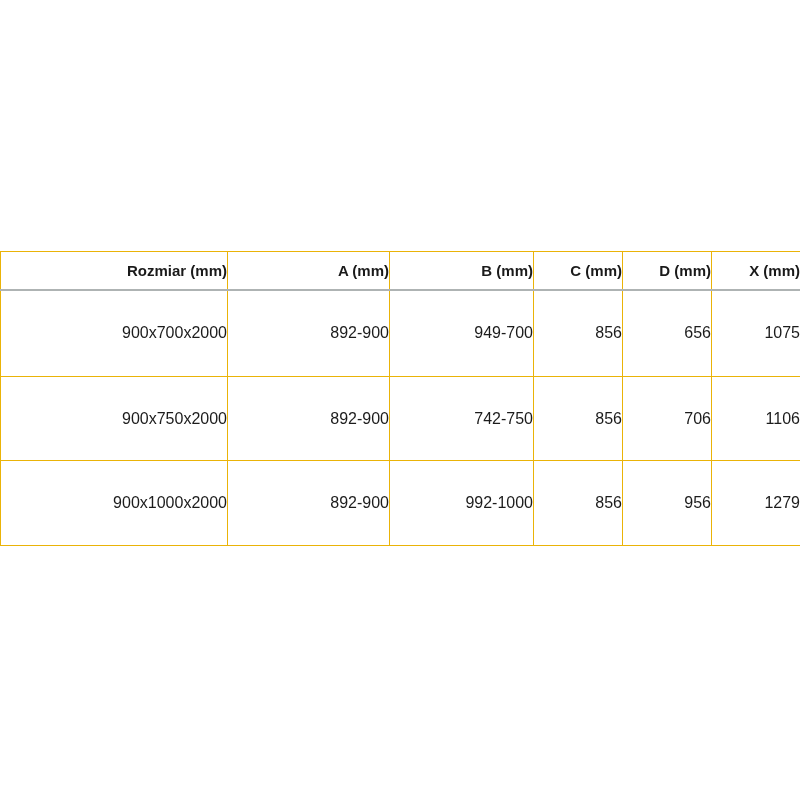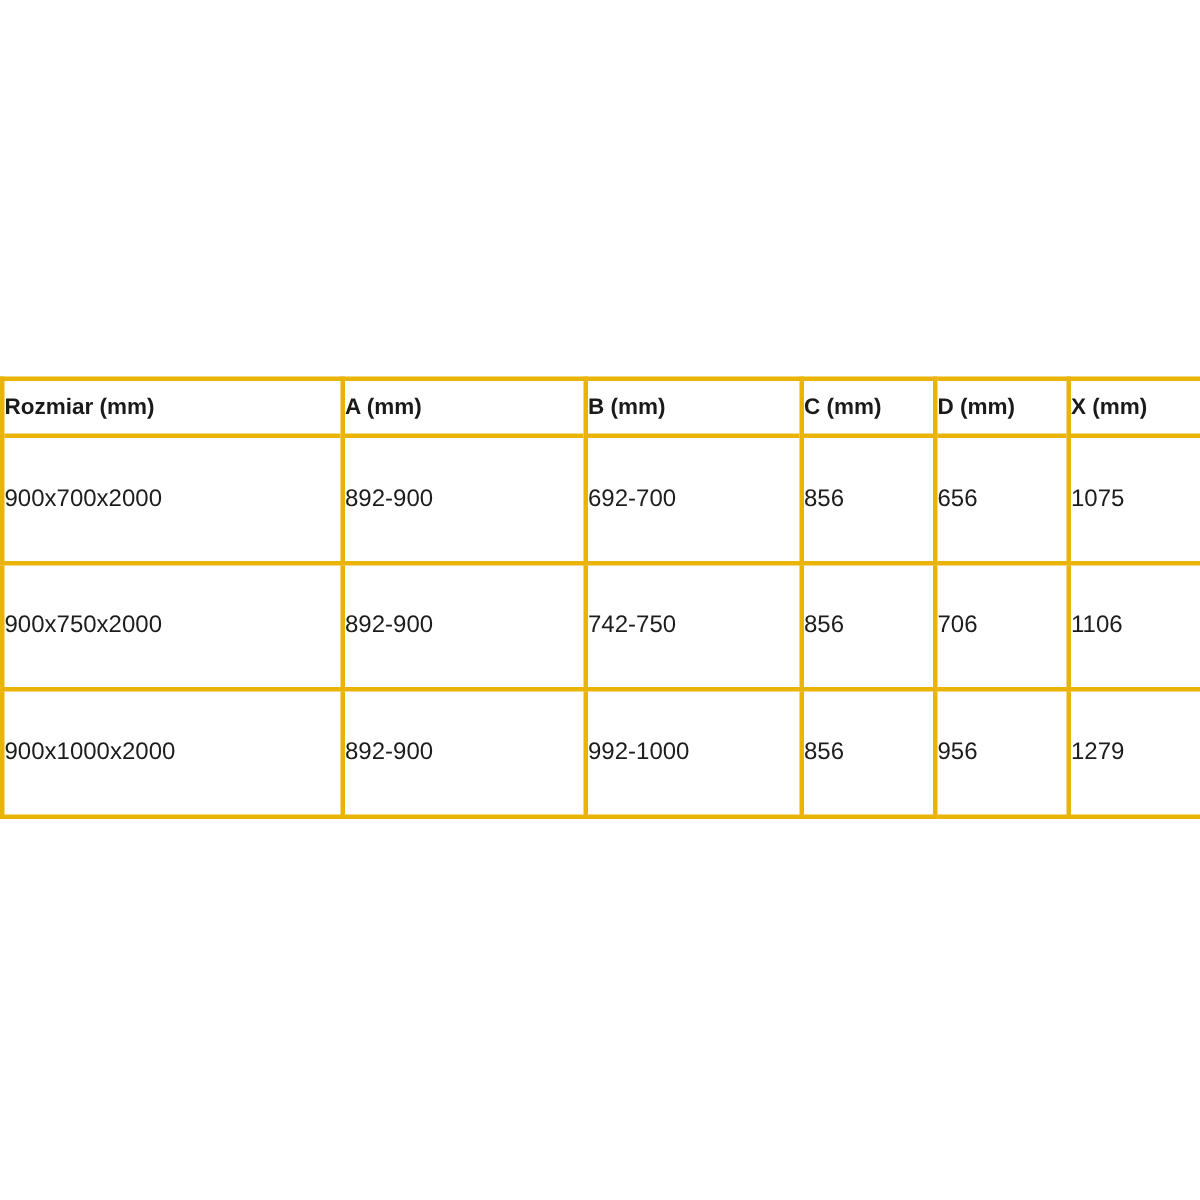--- a/index.html
+++ b/index.html
@@ -25,22 +25,22 @@
     left: 0;
     top: 251px;
     width: 800px;
     height: 295px;
     border-collapse: collapse;
     table-layout: fixed;
     background: #ffffff;
   }
   .dim-table th,
   .dim-table td {
-    border: 3px solid #eab308;
-    text-align: left;
+    border: 1px solid #eab308;
+    text-align: right;
     vertical-align: middle;
     padding: 0;
     overflow: hidden;
     white-space: nowrap;
   }
   .dim-table thead tr {
     height: 38px;
   }
   .dim-table th {
     font-size: 15px;
@@ -81,21 +81,21 @@
         <th>B (mm)</th>
         <th>C (mm)</th>
         <th>D (mm)</th>
         <th>X (mm)</th>
       </tr>
     </thead>
     <tbody>
       <tr>
         <td>900x700x2000</td>
         <td>892-900</td>
-        <td>692-700</td>
+        <td>949-700</td>
         <td>856</td>
         <td>656</td>
         <td>1075</td>
       </tr>
       <tr>
         <td>900x750x2000</td>
         <td>892-900</td>
         <td>742-750</td>
         <td>856</td>
         <td>706</td>

